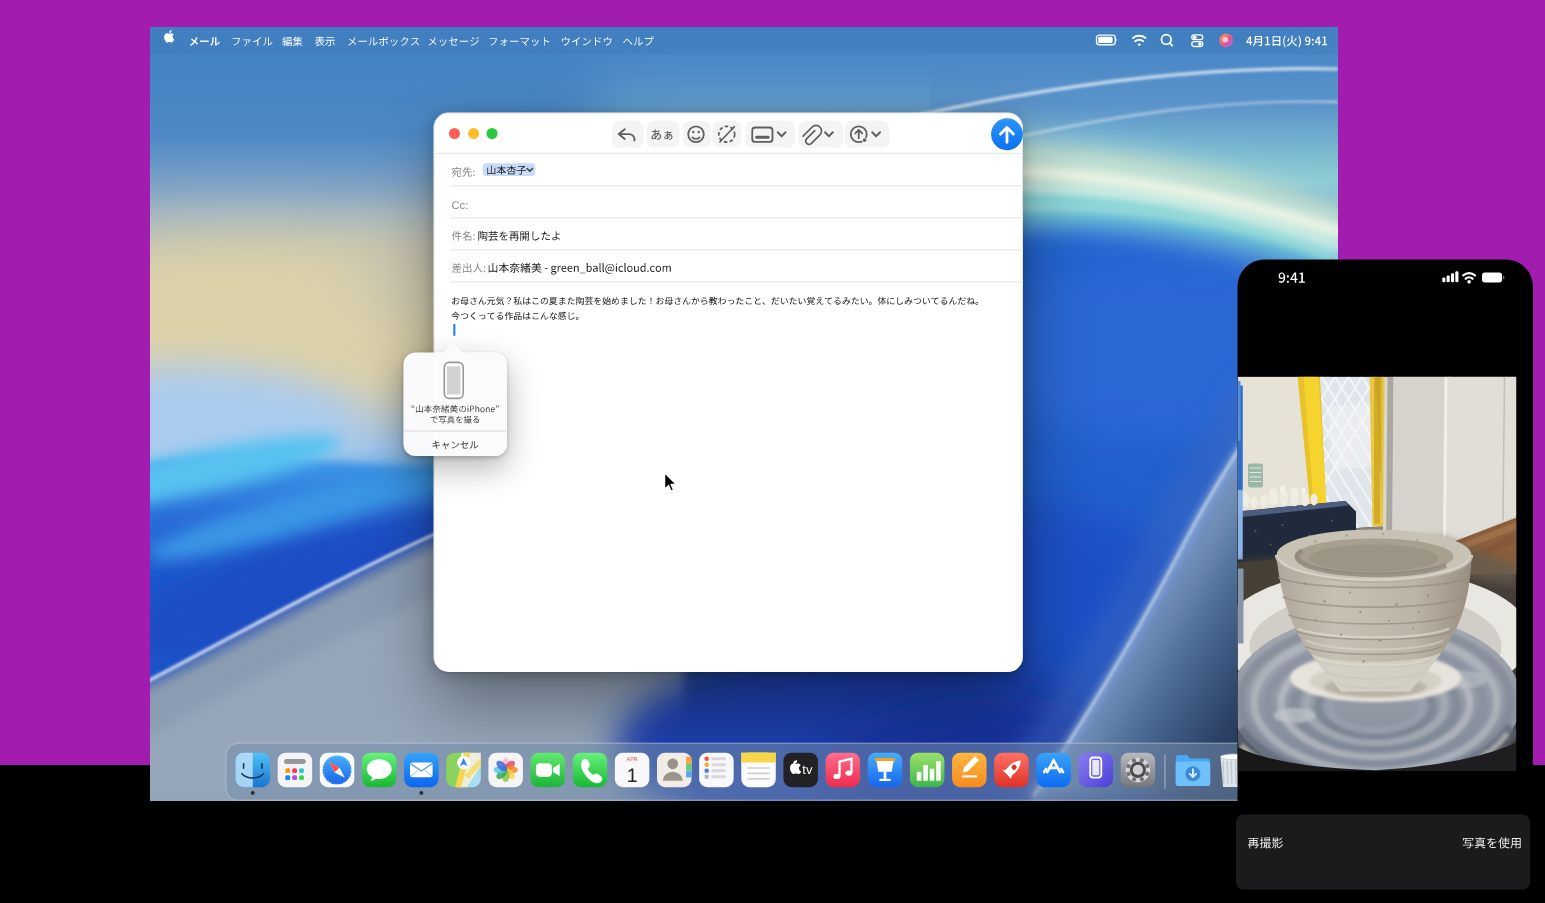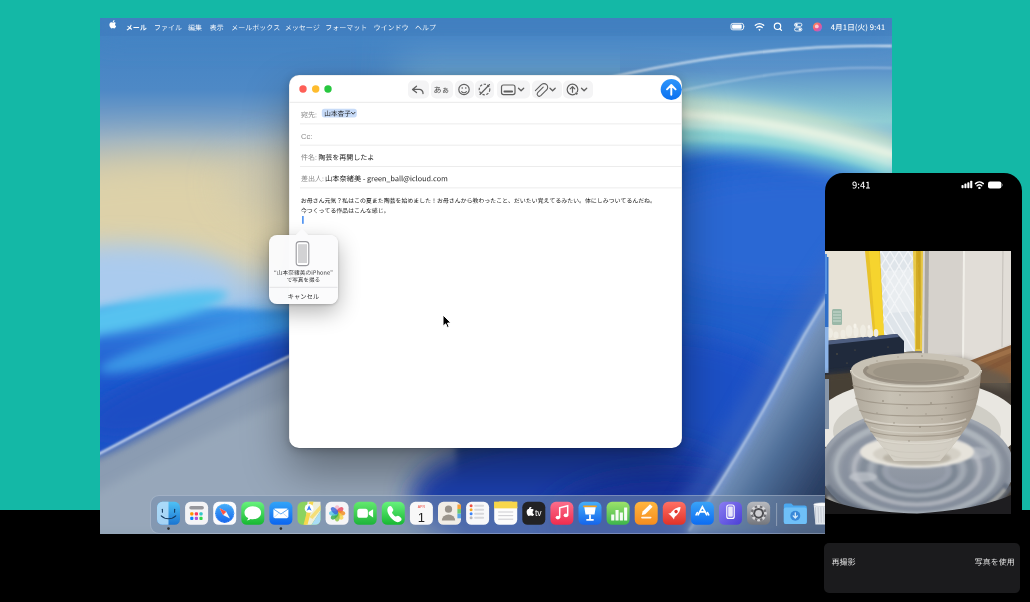--- a/index.html
+++ b/index.html
@@ -1,18 +1,18 @@
 <!DOCTYPE html>
 <html><head><meta charset="utf-8">
 <style>
 *{margin:0;padding:0;box-sizing:border-box}
 html,body{width:1030px;height:602px;background:#000;overflow:hidden;
   font-family:"Liberation Sans",sans-serif;}
 .abs{position:absolute}
-#page{position:relative;width:1030px;height:510px;background:#14b8a6}
+#page{position:relative;width:1030px;height:510px;background:#a21caf}
 </style></head><body>
 <div id="page">
 
 <div class="abs" style="left:100px;top:18px;width:792px;height:516px;overflow:hidden">
 <svg width="792" height="516" viewBox="0 0 792 516">
 <defs>
  <filter id="b20" x="-70%" y="-70%" width="240%" height="240%">
             <feGaussianBlur stdDeviation="20"></feGaussianBlur>
           </filter>
  <filter id="b12" x="-70%" y="-70%" width="240%" height="240%">

